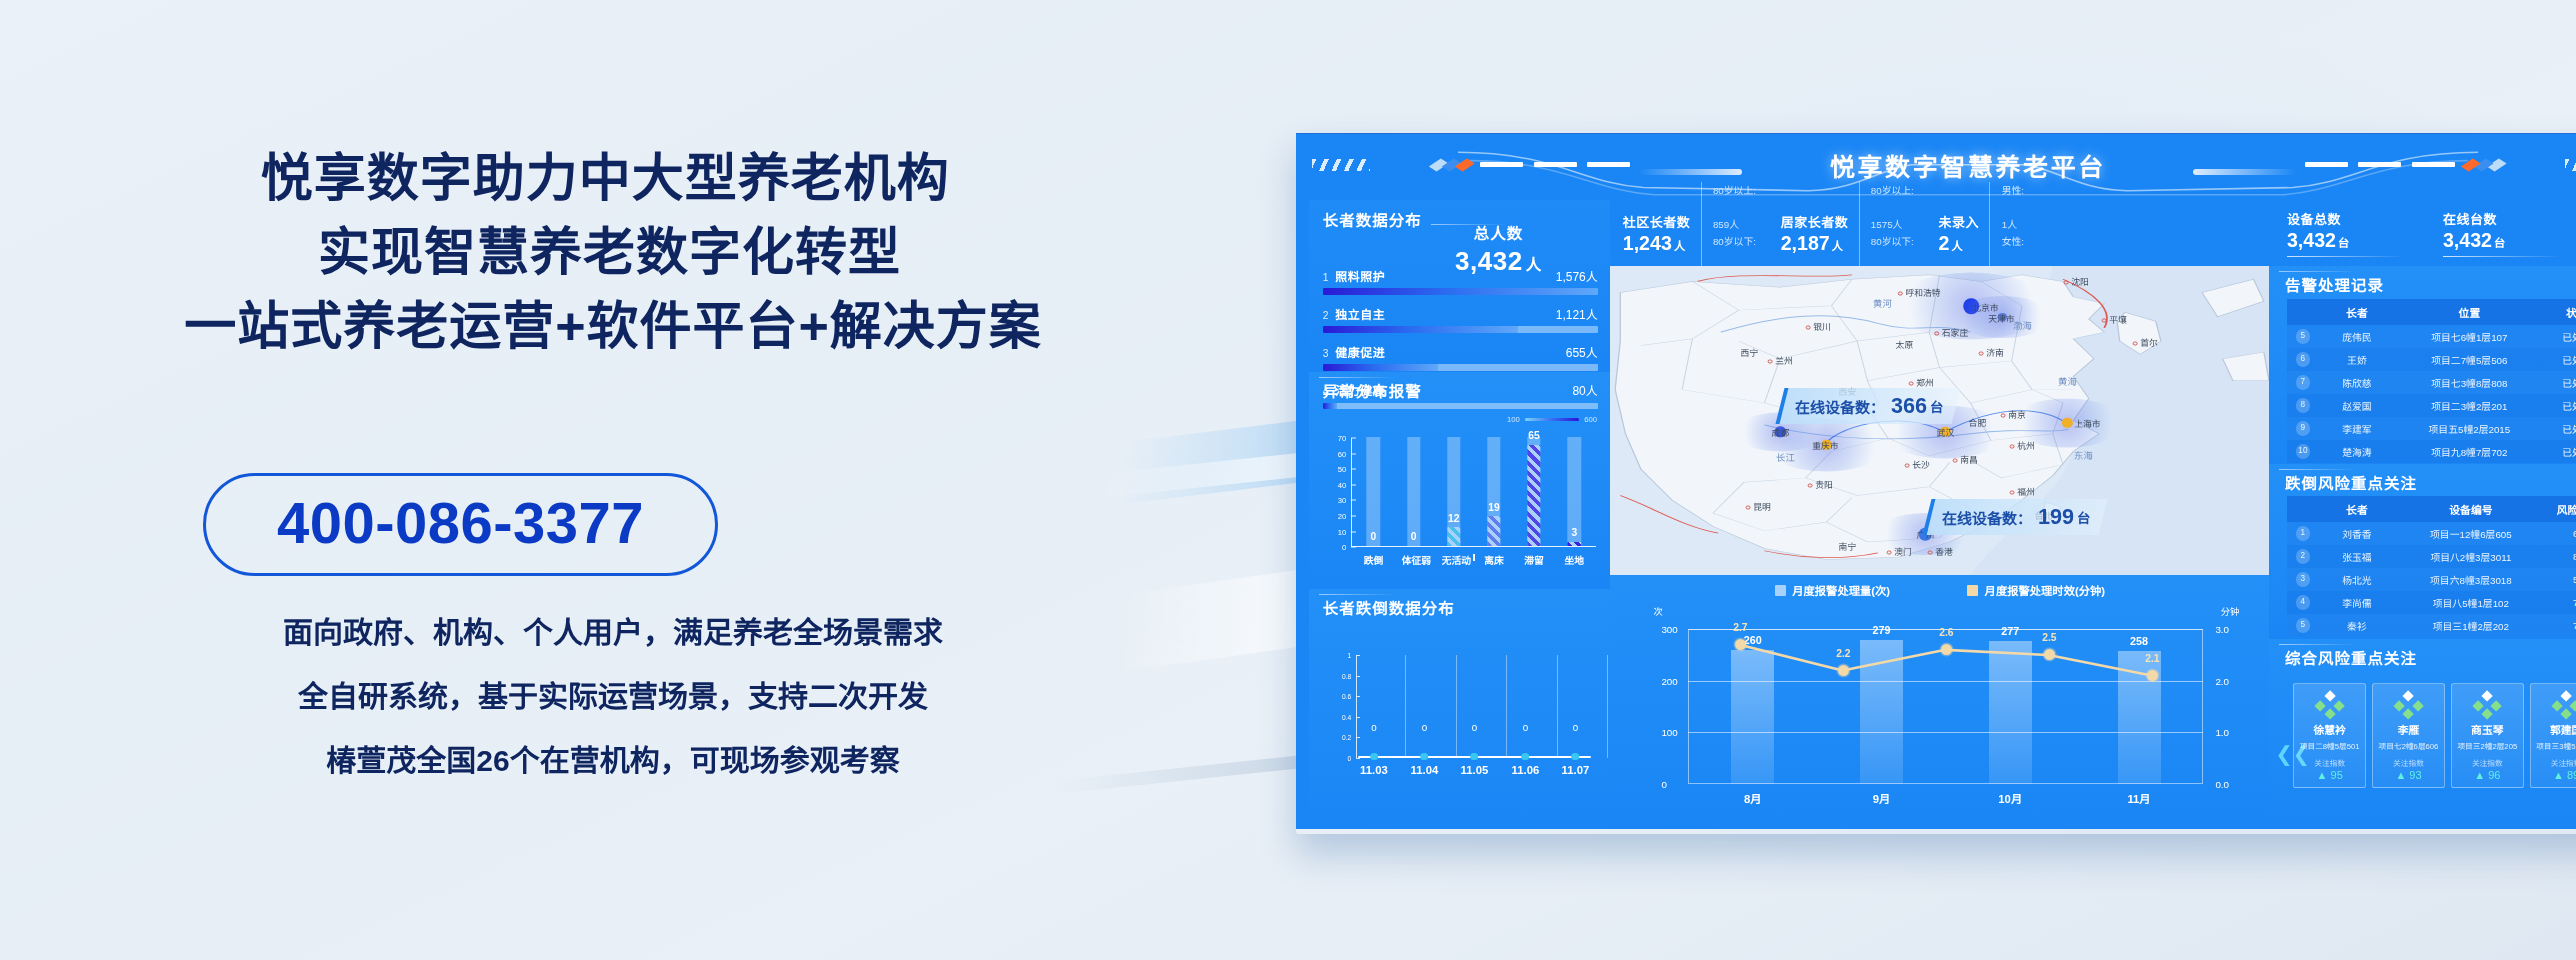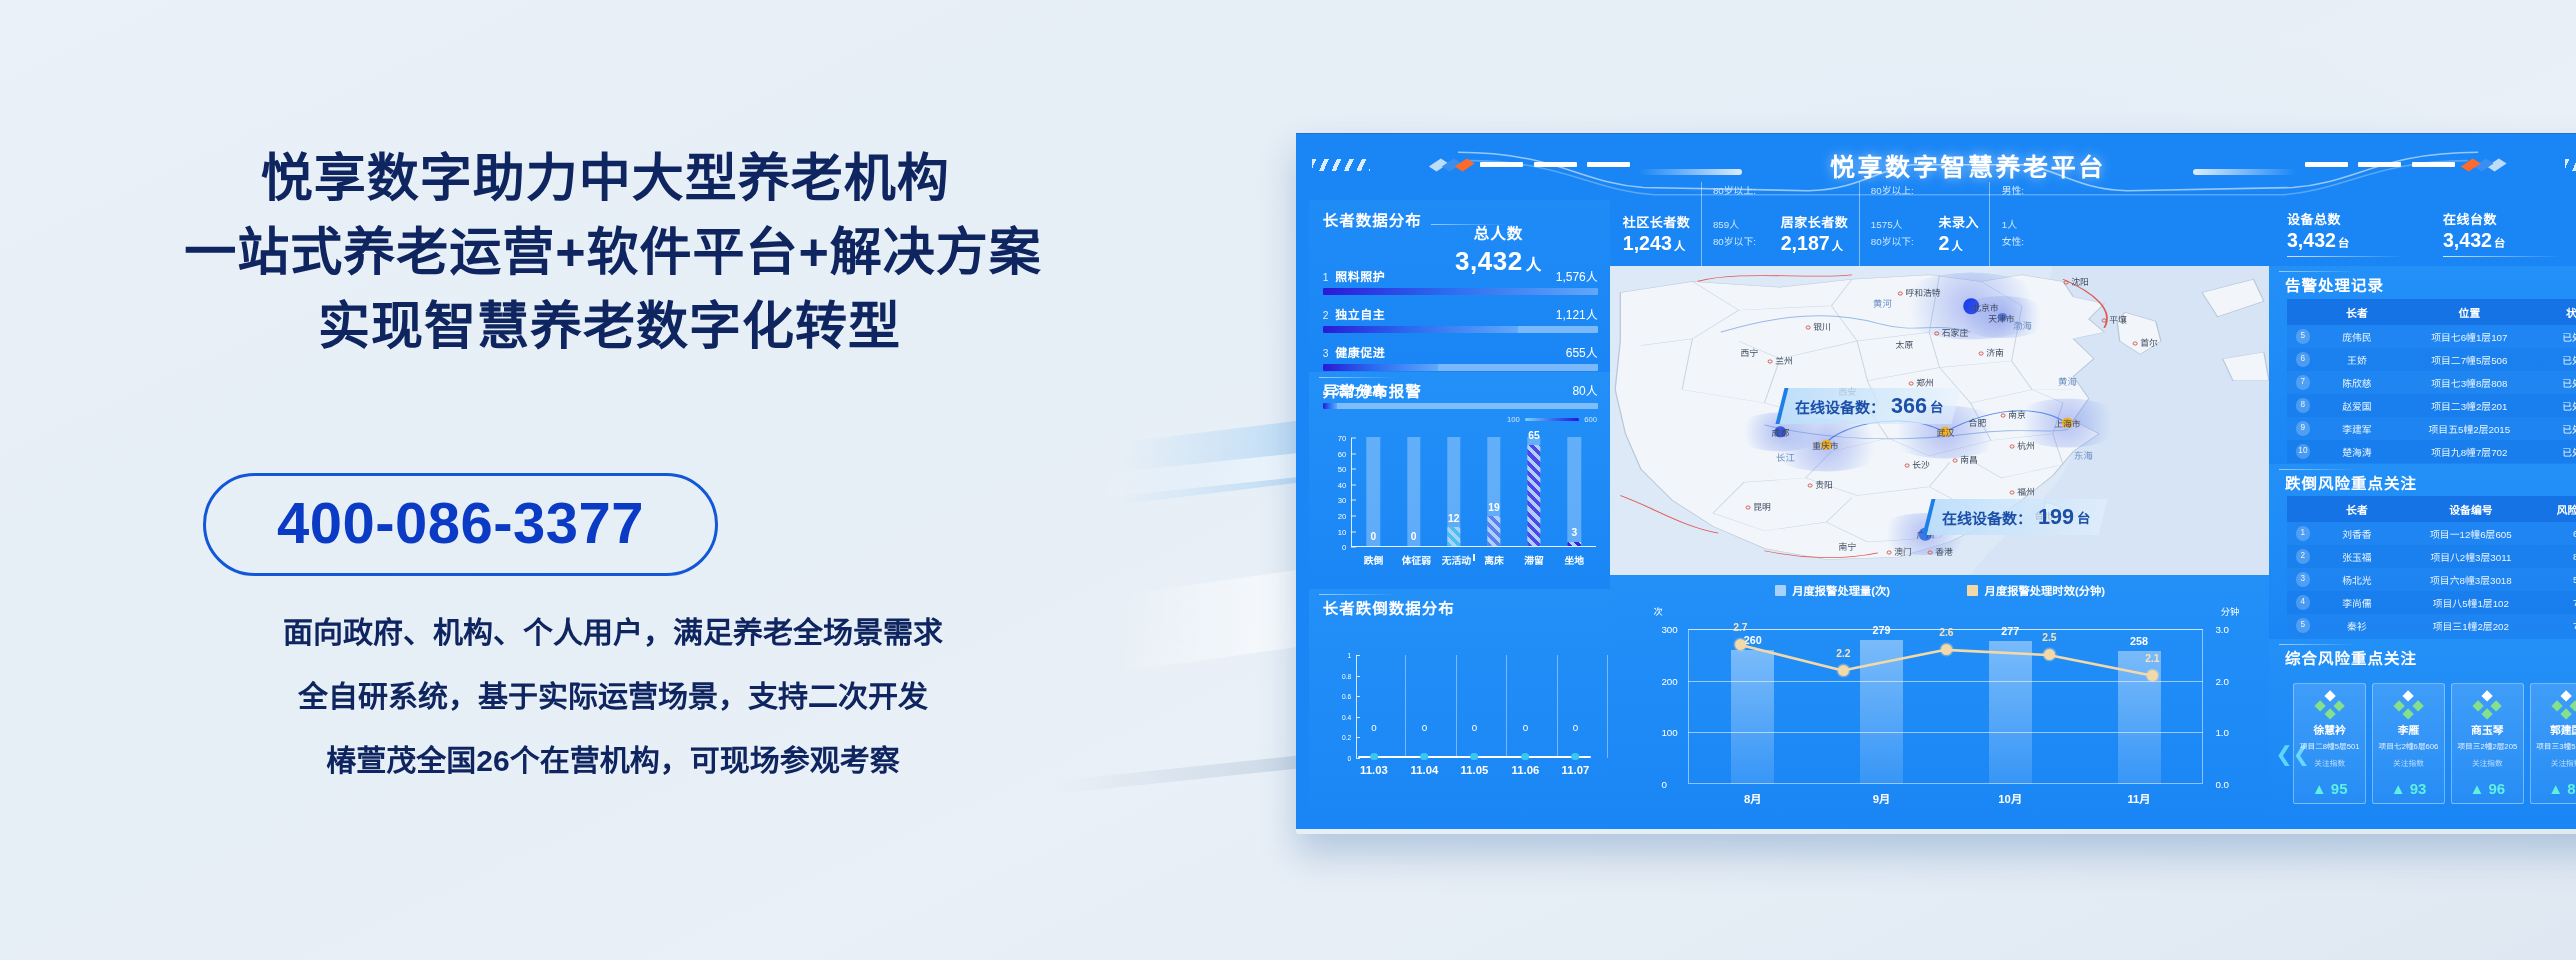--- a/index.html
+++ b/index.html
@@ -207,38 +207,38 @@
   .tc-risk{width:63px;text-align:center;}
 
   .cards{position:absolute;left:24px;top:44px;width:309px;display:flex;gap:6.2px;}
   .card{flex:1;border:0.5px solid rgba(255,255,255,.35);border-radius:2.6px;padding:7.2px 2.1px 6.2px;
         background:linear-gradient(180deg,rgba(255,255,255,.14),rgba(255,255,255,.05));text-align:center;color:#fff;}
   .card-ic{height:28px;position:relative;margin-bottom:2.1px;}
   .dmd{position:absolute;width:8.2px;height:8.2px;transform:rotate(45deg);left:50%;margin-left:-4.1px;}
   .card-name{font-size:10.8px;font-weight:700;margin-top:1px;}
   .card-loc{font-size:7.7px;margin-top:2.6px;color:#e4f1ff;white-space:nowrap;}
   .card-ilbl{font-size:7.7px;margin-top:6.2px;color:#bcdcff;}
-  .card-ival{font-size:15px;font-weight:700;margin-top:12px;color:#5ff0e0;}
+  .card-ival{font-size:11px;font-weight:400;margin-top:1px;color:#5ff0e0;}
   .arrow-l,.arrow-r{position:absolute;top:103px;color:#6fe8ff;font-size:20.6px;font-weight:700;opacity:.8;}
   .arrow-l{left:6.2px;}
 </style>
 </head>
 <body>
 
 <div class="swoosh sw1"></div>
 <div class="swoosh sw2"></div>
 <div class="swoosh sw3"></div>
 <div class="swoosh sw4"></div>
 <div class="swoosh sw5"></div>
 
 <div class="left-col">
   <div class="headline">
     <span class="hl-line l1">悦享数字助力中大型养老机构</span>
+    <span class="hl-line l2">实现智慧养老数字化转型</span>
     <span class="hl-line l3">一站式养老运营+软件平台+解决方案</span>
-    <span class="hl-line l2">实现智慧养老数字化转型</span>
   </div>
 
   <div class="phone-pill">
     <span class="phone-num">400-086-3377</span>
   </div>
 
   <div class="bullets">
     <div class="bullet">面向政府、机构、个人用户，满足养老全场景需求</div>
     <div class="bullet">全自研系统，基于实际运营场景，支持二次开发</div>
     <div class="bullet">椿萱茂全国26个在营机构，可现场参观考察</div>
@@ -586,21 +586,21 @@
             <div class="map-city" style="left: 341px; top: 66px;"><span class="dotm"></span>石家庄</div>
             <div class="map-city" style="left: 294px; top: 78px;">太原</div>
             <div class="map-city" style="left: 208px; top: 60px;"><span class="dotm"></span>银川</div>
             <div class="map-city" style="left: 381px; top: 86px;"><span class="dotm"></span>济南</div>
             <div class="map-city" style="left: 139px; top: 86px;">西宁</div>
             <div class="map-city" style="left: 170px; top: 94px;"><span class="dotm"></span>兰州</div>
             <div class="map-city" style="left: 311px; top: 116px;"><span class="dotm"></span>郑州</div>
             <div class="map-city" style="left: 237px; top: 125px;">西安</div>
             <div class="map-city" style="left: 367px; top: 156px;">合肥</div>
             <div class="map-city" style="left: 403px; top: 148px;"><span class="dotm"></span>南京</div>
-            <div class="map-city" style="left: 457px; top: 157px;">上海市</div>
+            <div class="map-city" style="left: 477px; top: 157px;">上海市</div>
             <div class="map-city" style="left: 335px; top: 166px;">武汉</div>
             <div class="map-city" style="left: 170px; top: 166px;">成都</div>
             <div class="map-city" style="left: 215px; top: 179px;">重庆市</div>
             <div class="map-city" style="left: 412px; top: 179px;"><span class="dotm"></span>杭州</div>
             <div class="map-city" style="left: 355px; top: 193px;"><span class="dotm"></span>南昌</div>
             <div class="map-city" style="left: 307px; top: 198px;"><span class="dotm"></span>长沙</div>
             <div class="map-city" style="left: 210px; top: 218px;"><span class="dotm"></span>贵阳</div>
             <div class="map-city" style="left: 412px; top: 225px;"><span class="dotm"></span>福州</div>
             <div class="map-city" style="left: 148px; top: 240px;"><span class="dotm"></span>昆明</div>
             <div class="map-city" style="left: 315px; top: 268px;">广州</div>

